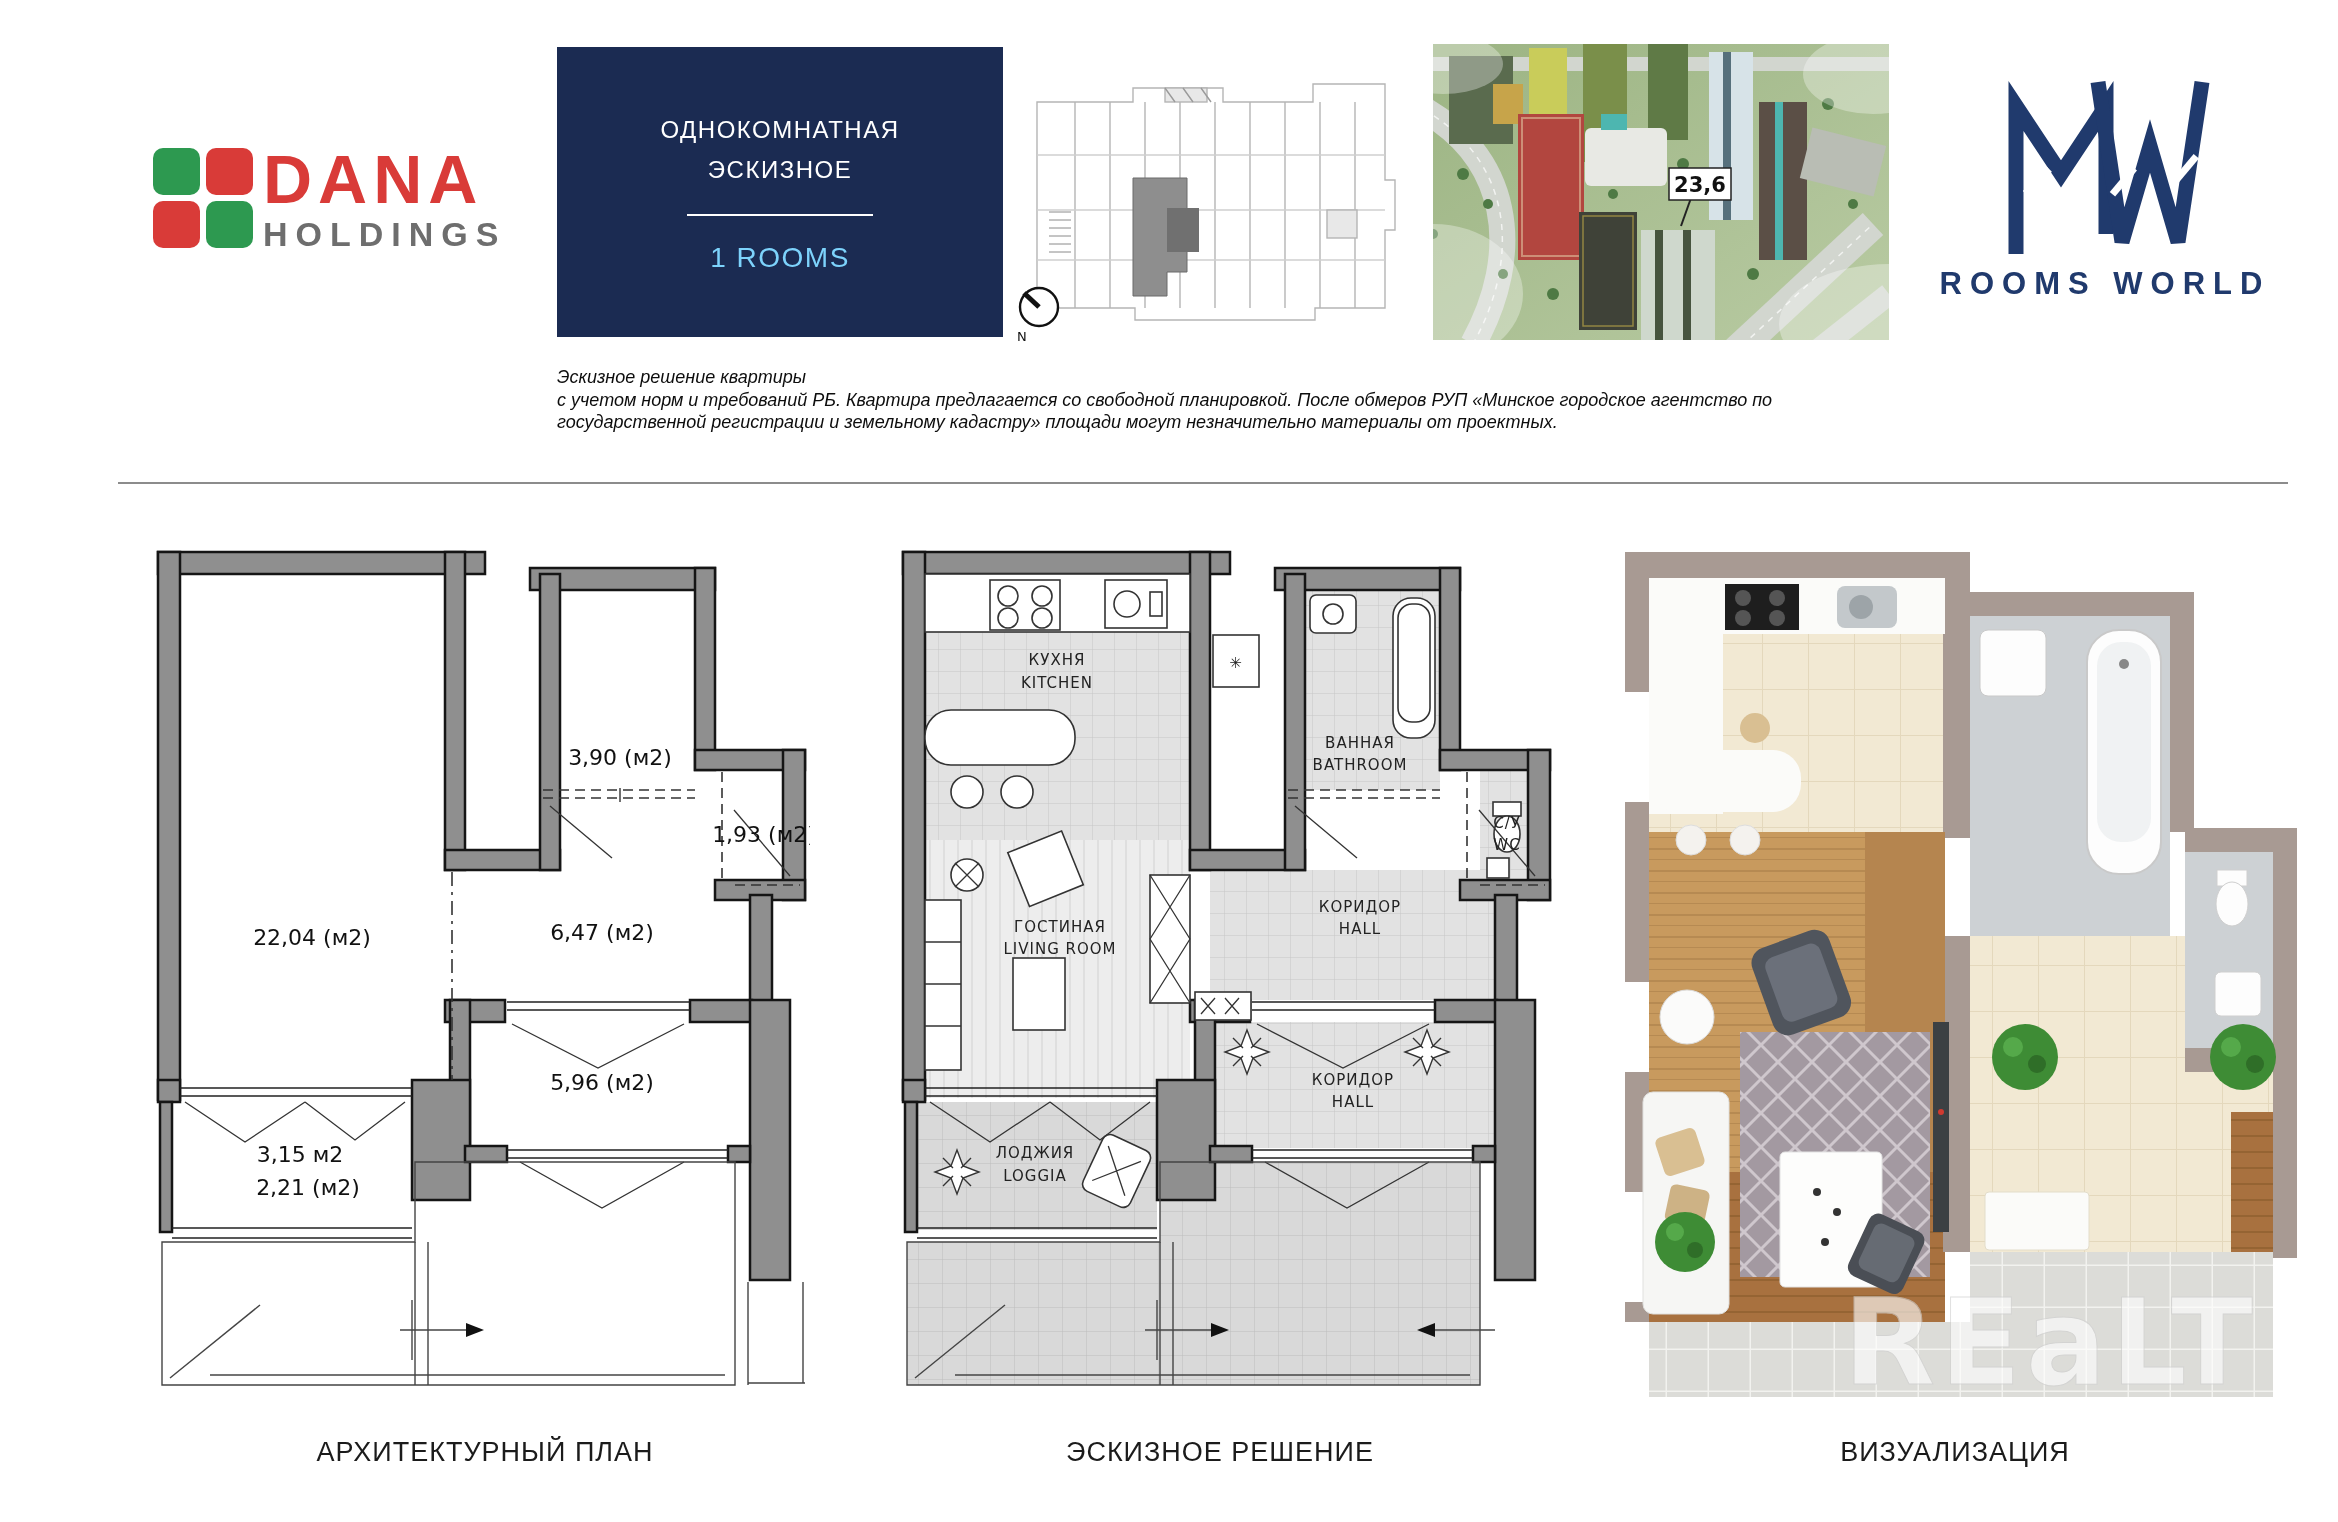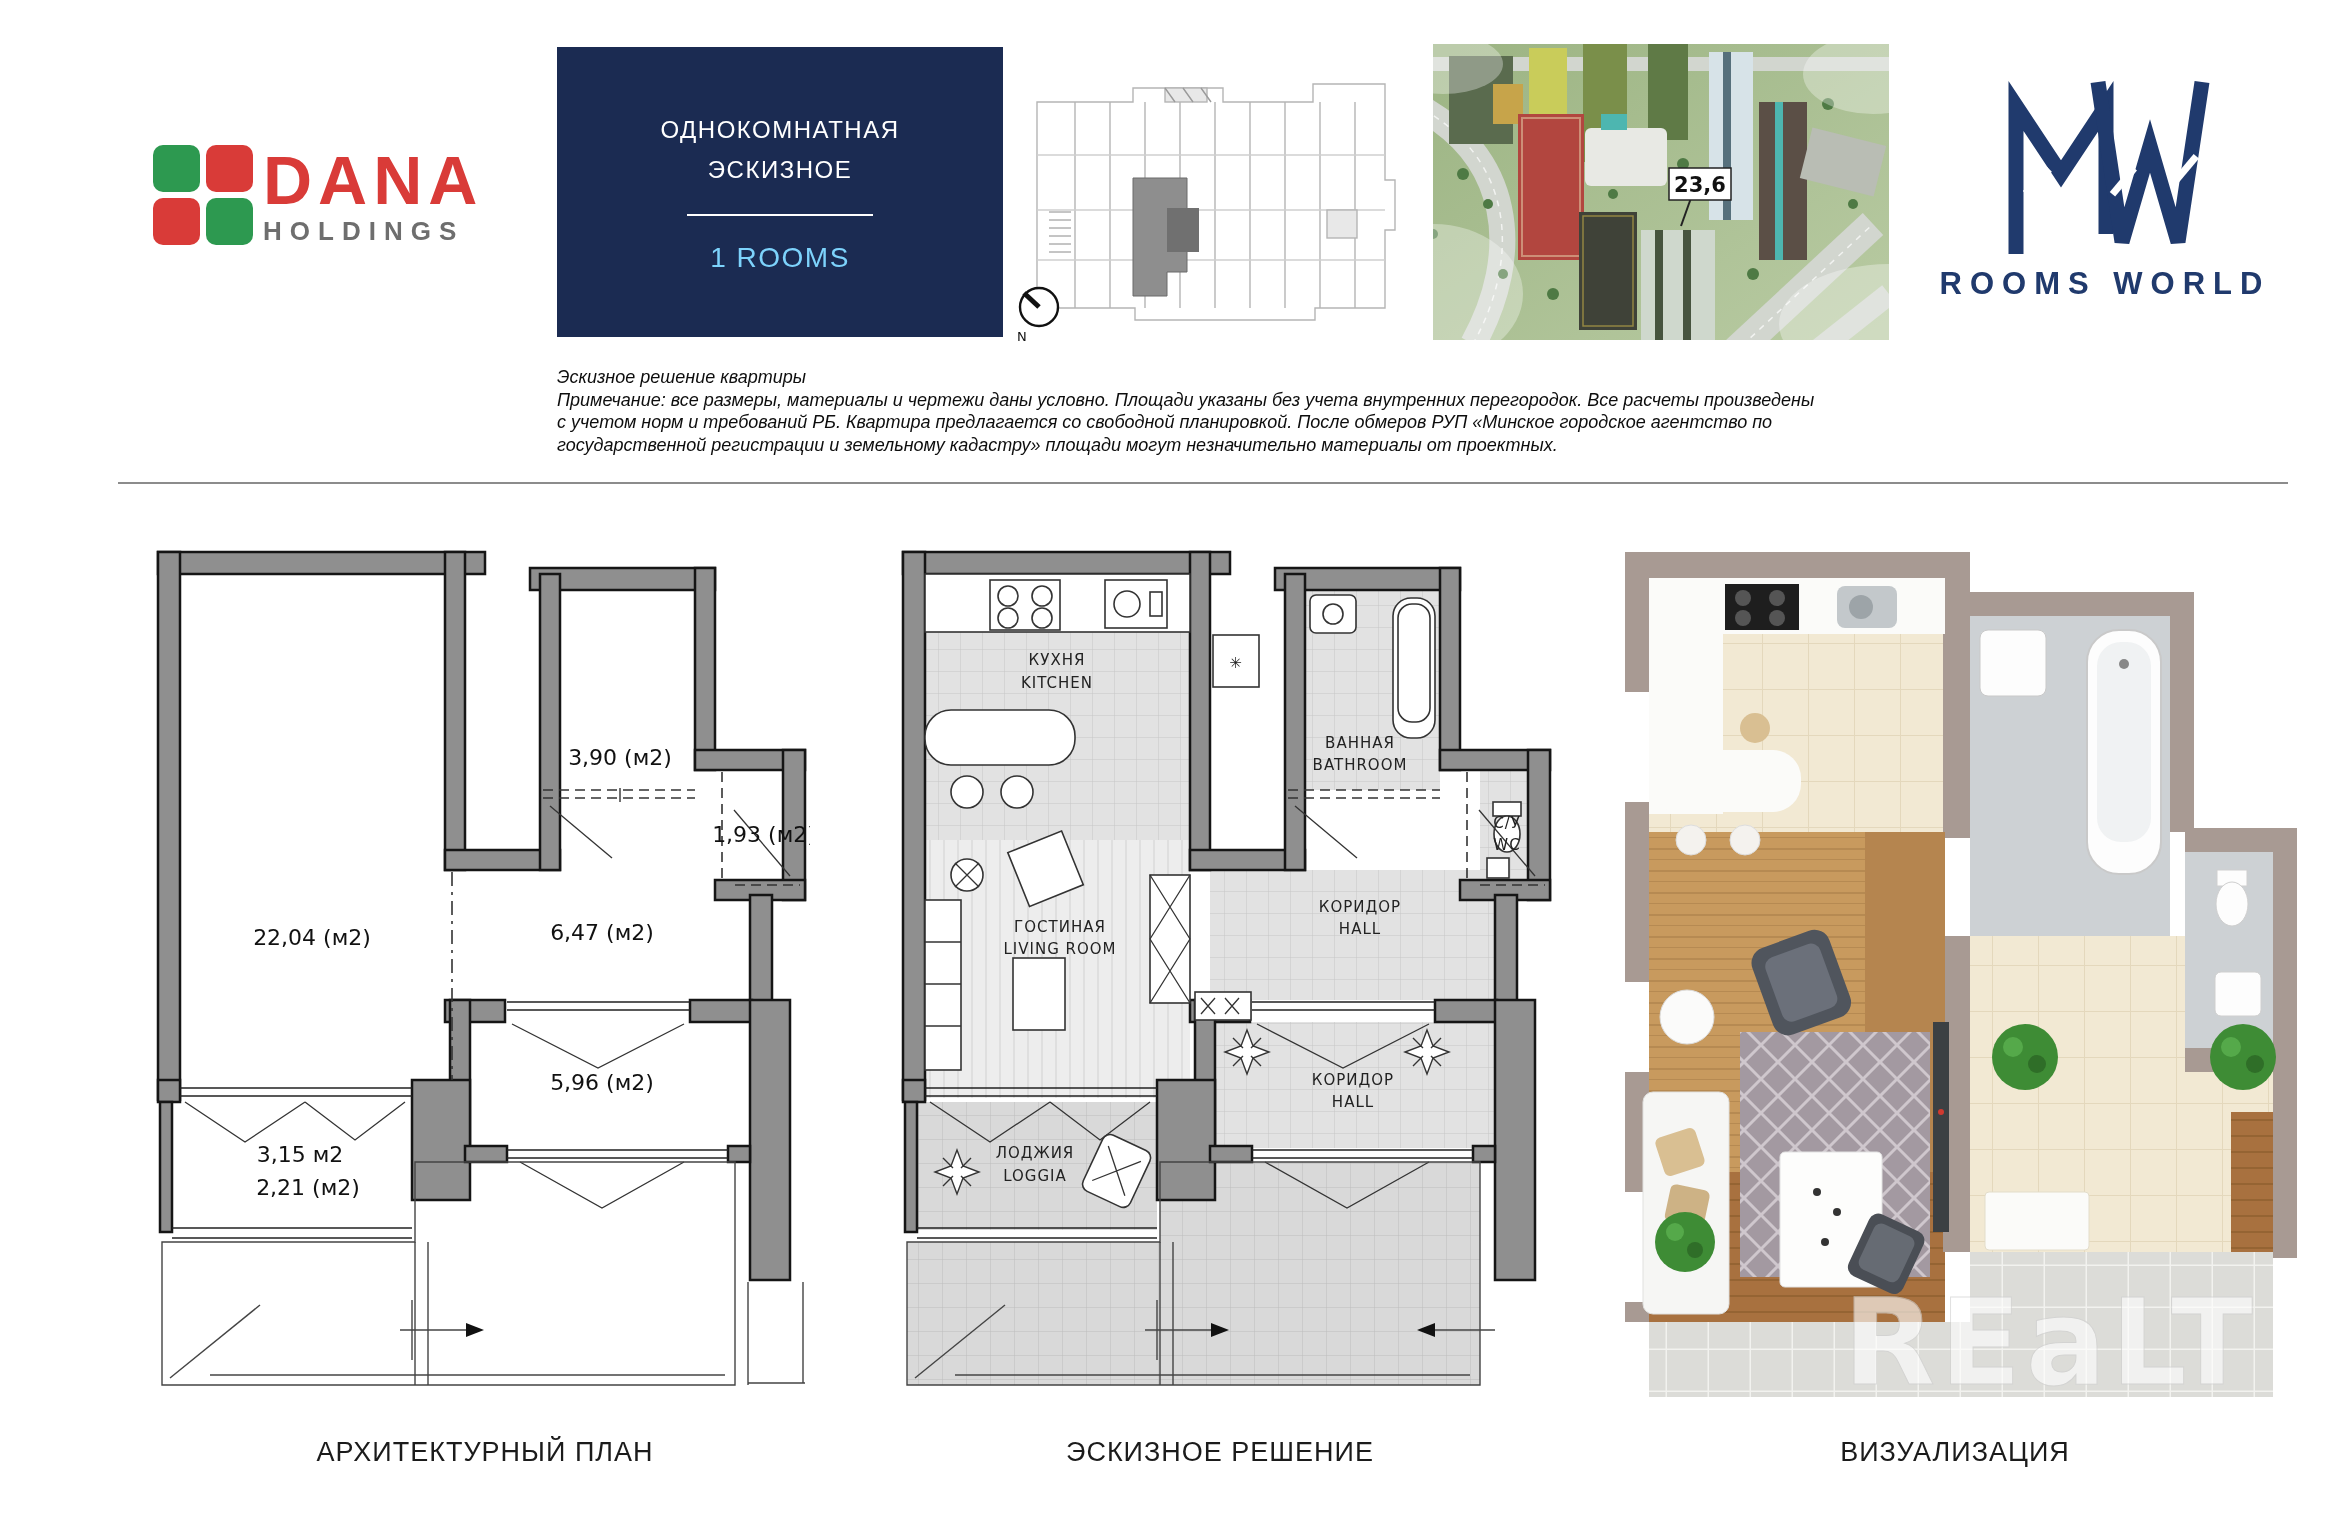--- a/index.html
+++ b/index.html
@@ -6,21 +6,21 @@
   #page{position:relative;width:2338px;height:1522px;background:#ffffff;overflow:hidden;
         font-family:"Liberation Sans",sans-serif;color:#111;margin-left:35px;}
   .abs{position:absolute;}
 
   
   #dana{left:118px;top:145px;display:flex;align-items:center;gap:10px;}
   .dana-squares{display:grid;grid-template-columns:47px 47px;grid-template-rows:47px 47px;gap:6px;}
   .dana-sq{border-radius:10px;}
   .dana-text{display:flex;flex-direction:column;line-height:1;}
   .dana-name{font-size:68px;font-weight:700;letter-spacing:6px;color:#d93b38;}
-  .dana-sub{font-size:26px;font-weight:700;letter-spacing:8px;color:#6e6e6e;margin-top:4px;}
+  .dana-sub{font-size:34px;font-weight:700;letter-spacing:8px;color:#6e6e6e;margin-top:4px;}
 
   
   #titlebox{left:522px;top:47px;width:446px;height:290px;background:#1b2b52;
             display:flex;flex-direction:column;align-items:center;justify-content:center;}
   .tb-line{color:#fff;font-size:24px;letter-spacing:1.5px;line-height:40px;}
   .tb-div{width:186px;height:2px;background:#fff;margin:24px 0 26px 0;}
   .tb-rooms{color:#7dd3fc;font-size:28px;letter-spacing:1.5px;}
 
   
   #disclaimer{left:522px;top:366px;width:1340px;font-size:18px;line-height:22.5px;color:#0d0d0d;font-style:italic;}
@@ -168,21 +168,20 @@
         <rect x="20" y="112" width="34" height="7" transform="rotate(-45 37 115)"></rect>
         <rect x="106" y="112" width="34" height="7" transform="rotate(-50 123 115)"></rect>
         <rect x="168" y="100" width="34" height="7" transform="rotate(-50 185 103)"></rect>
       </g>
     </svg>
     <span class="mw-brand">ROOMS WORLD</span>
   </div>
 
   <div id="disclaimer" class="abs">
     <div>Эскизное решение квартиры</div>
-    <div>Примечание: все размеры, материалы и чертежи даны условно. Площади указаны без учета внутренних перегородок. Все расчеты произведены</div>
     <div>с учетом норм и требований РБ. Квартира предлагается со свободной планировкой. После обмеров РУП «Минское городское агентство по</div>
     <div>государственной регистрации и земельному кадастру» площади могут незначительно материалы от проектных.</div>
   </div>
 
   <div id="divider" class="abs"></div>
 
   <svg class="abs" style="left:115px;top:540px" width="660" height="850" viewBox="0 0 660 850">
 
     <g>
       <rect class="wall" x="8" y="12" width="327" height="22"></rect>

